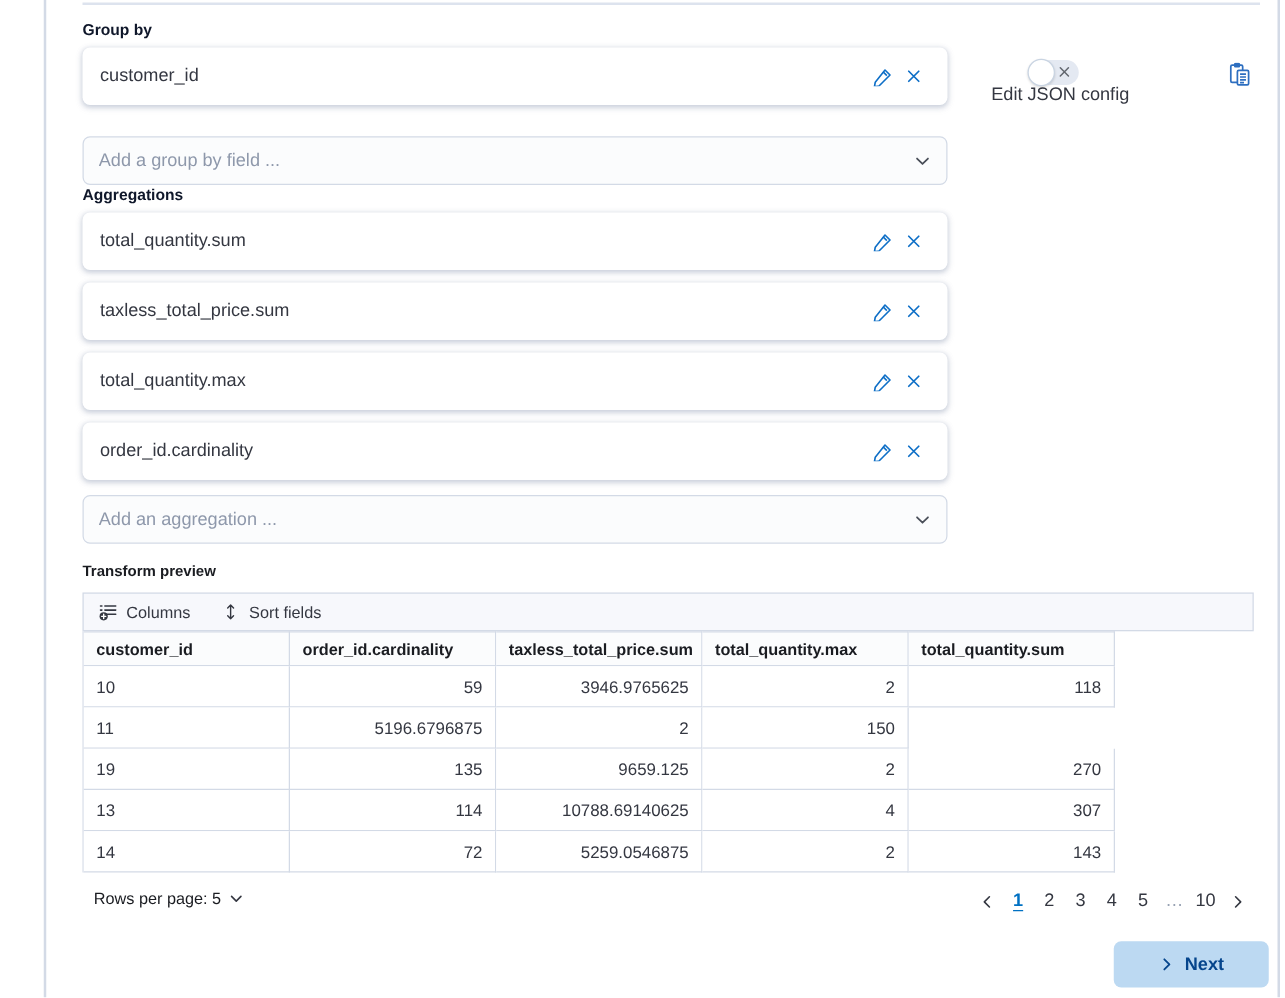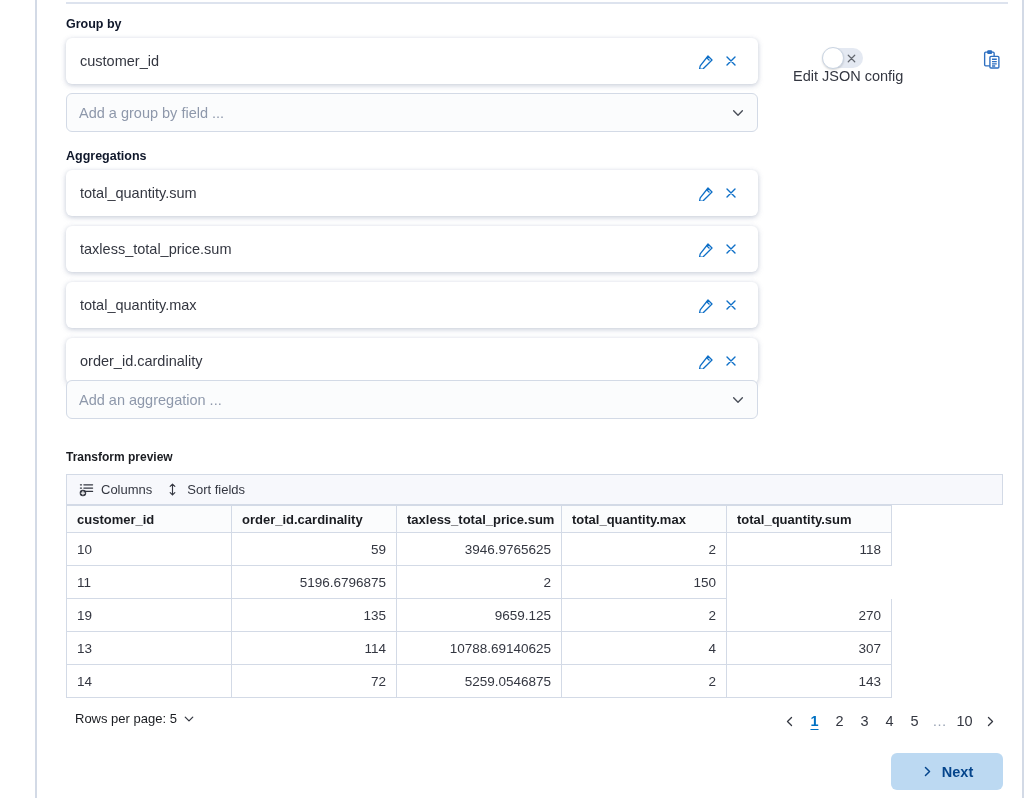--- a/index.html
+++ b/index.html
@@ -16,21 +16,21 @@
 
   .item-card { position:absolute; left:66px; width:692px; height:46px; background:#fff;
     border-radius:6px; box-shadow:0 1px 4px rgba(131,146,171,.35), 0 2px 6px rgba(131,146,171,.18);
     display:flex; align-items:center; padding:0 14px; }
   .item-card .val { flex:1; font-size:14.5px; color:#343741; }
   .icon-btn { width:26px; height:26px; display:flex; align-items:center; justify-content:center;
     color:#0e6fc7; cursor:pointer; flex:0 0 auto; }
   .icon-btn svg { width:16px; height:16px; }
 
   .combo { position:absolute; left:66px; width:692px; height:39px; background:#fbfcfd;
-    border:1px solid #d3dae6; border-radius:6px; display:flex; align-items:center; padding:0 12px; }
+    border:1px solid #d3dae6; border-radius:6px; display:flex; align-items:center; padding:0 12px;margin-top:16px; }
   .combo input { flex:1; border:none; outline:none; background:transparent;
     font-family:"Liberation Sans", sans-serif; font-size:14.5px; color:#343741; }
   .combo input::placeholder { color:#8e98ab; opacity:1; }
   .combo .chev { color:#4a4f59; display:flex; }
   .combo .chev svg { width:14px; height:14px; }
 
   
   #json-row { position:absolute; left:783px; top:48px; display:flex; align-items:center;flex-direction:column; }
   .switch { position:relative; width:40px; height:20px; background:#e4e9f2; border-radius:10px; cursor:pointer; flex:0 0 auto; }
   .switch .thumb { position:absolute; left:-1px; top:-1px; width:22px; height:22px; border-radius:50%;
@@ -39,21 +39,21 @@
   .switch .off-x svg { width:13px; height:13px; }
   #json-row .lbl { margin-left:10px; font-size:14.5px; color:#343741; white-space:nowrap; }
   #copy-btn { position:absolute; left:980px; top:48px; width:22px; height:22px; color:#2e6fc0;
     display:flex; align-items:center; justify-content:center; cursor:pointer; }
   #copy-btn svg { width:19px; height:19px; }
 
   
   #preview-title { position:absolute; left:66px; top:450px; font-size:12px; font-weight:bold; color:#1a1c21; }
 
   #grid-toolbar { position:absolute; left:66px; top:474px; width:937px; height:31px;
-    background:#f7f8fc; border:1px solid #d3dae6; display:flex; align-items:center; padding:0 12px; gap:13px; }
+    background:#f7f8fc; border:1px solid #d3dae6; display:flex; align-items:center; padding:0 12px; gap:25px; }
   .toolbar-btn { display:flex; align-items:center; gap:7px; font-size:13px; color:#343741; cursor:pointer; }
   .toolbar-btn svg { width:15px; height:15px; color:#343741; }
 
   #grid { position:absolute; left:66px; top:505px; width:826px; border-left:1px solid #d3dae6; }
   .grid-row { display:flex; }
   .cell { width:165px; border-right:1px solid #d3dae6; border-bottom:1px solid #d3dae6;
     font-size:13.5px; padding:0 10px; display:flex; align-items:center; background:#fff; }
   .hcell { height:28px; font-weight:bold; font-size:13px; color:#1a1c21; background:#fbfcfd; border-top:1px solid #d3dae6; }
   .dcell { height:33px; color:#343741; }
   .num { justify-content:flex-end; }
@@ -64,21 +64,21 @@
   #rows-per-page svg { width:12px; height:12px; color:#343741; }
 
   #pagination { position:absolute; top:708px; right:25px; display:flex; align-items:center; }
   .page-btn { min-width:25px; height:26px; display:flex; align-items:center; justify-content:center;
     font-size:14.5px; color:#343741; cursor:pointer; }
   .page-btn.active { color:#0071c3; font-weight:bold; text-decoration:underline; text-underline-offset:3px; }
   .page-btn.ellipsis { color:#98a2b3; cursor:default; }
   .page-arrow { width:26px; height:26px; display:flex; align-items:center; justify-content:center; color:#343741; cursor:pointer; }
   .page-arrow svg { width:13px; height:13px; }
 
-  #next-btn { position:absolute; left:891px; top:753px; width:112px; height:37px;
+  #next-btn { position:absolute; left:891px; top:753px; width:124px; height:37px;
     background:#bcd9f2; border:none; border-radius:6px; display:flex; align-items:center; justify-content:center;
     gap:8px; font-family:"Liberation Sans", sans-serif; font-size:14.5px; font-weight:bold; color:#05458c; cursor:pointer; }
   #next-btn svg { width:13px; height:13px; }
 </style>
 </head>
 <body>
 
 <div id="stage">
   <div class="vrule-left"></div>
   <div class="vrule-right"></div>

